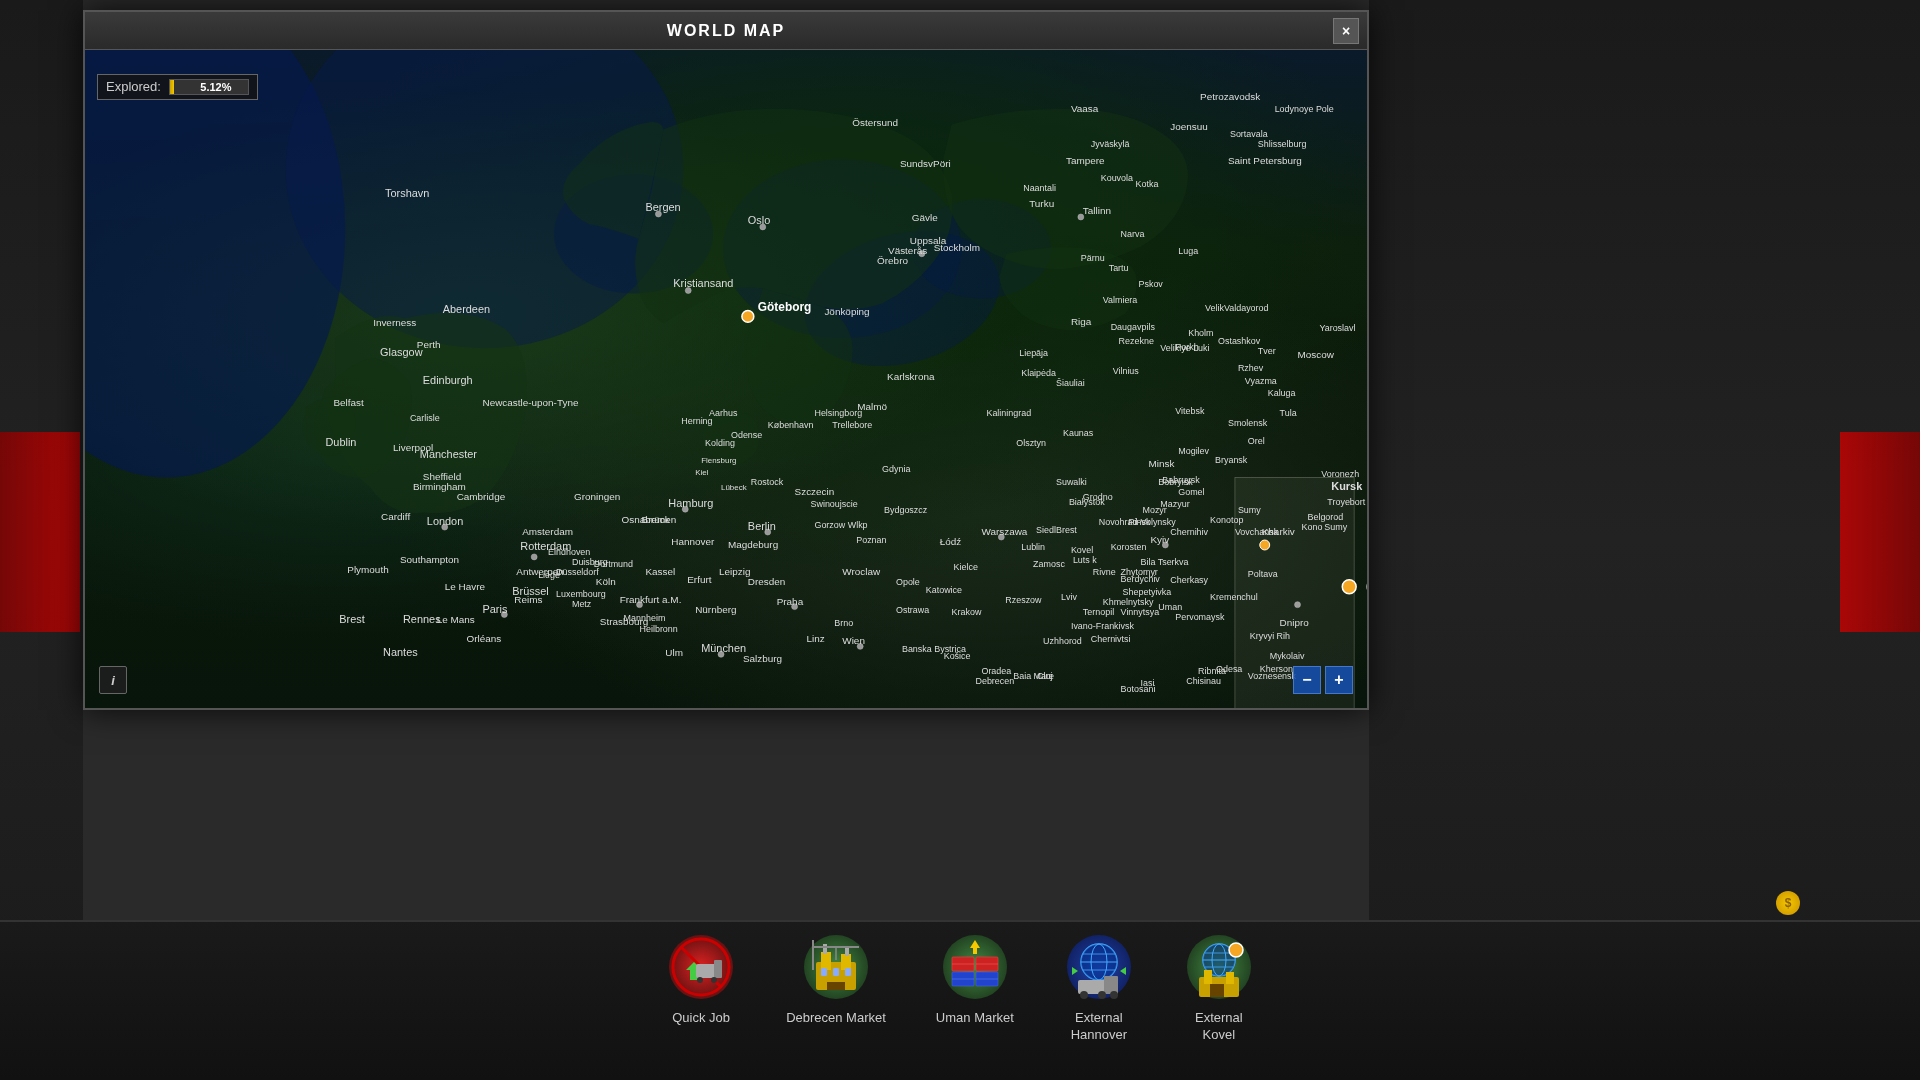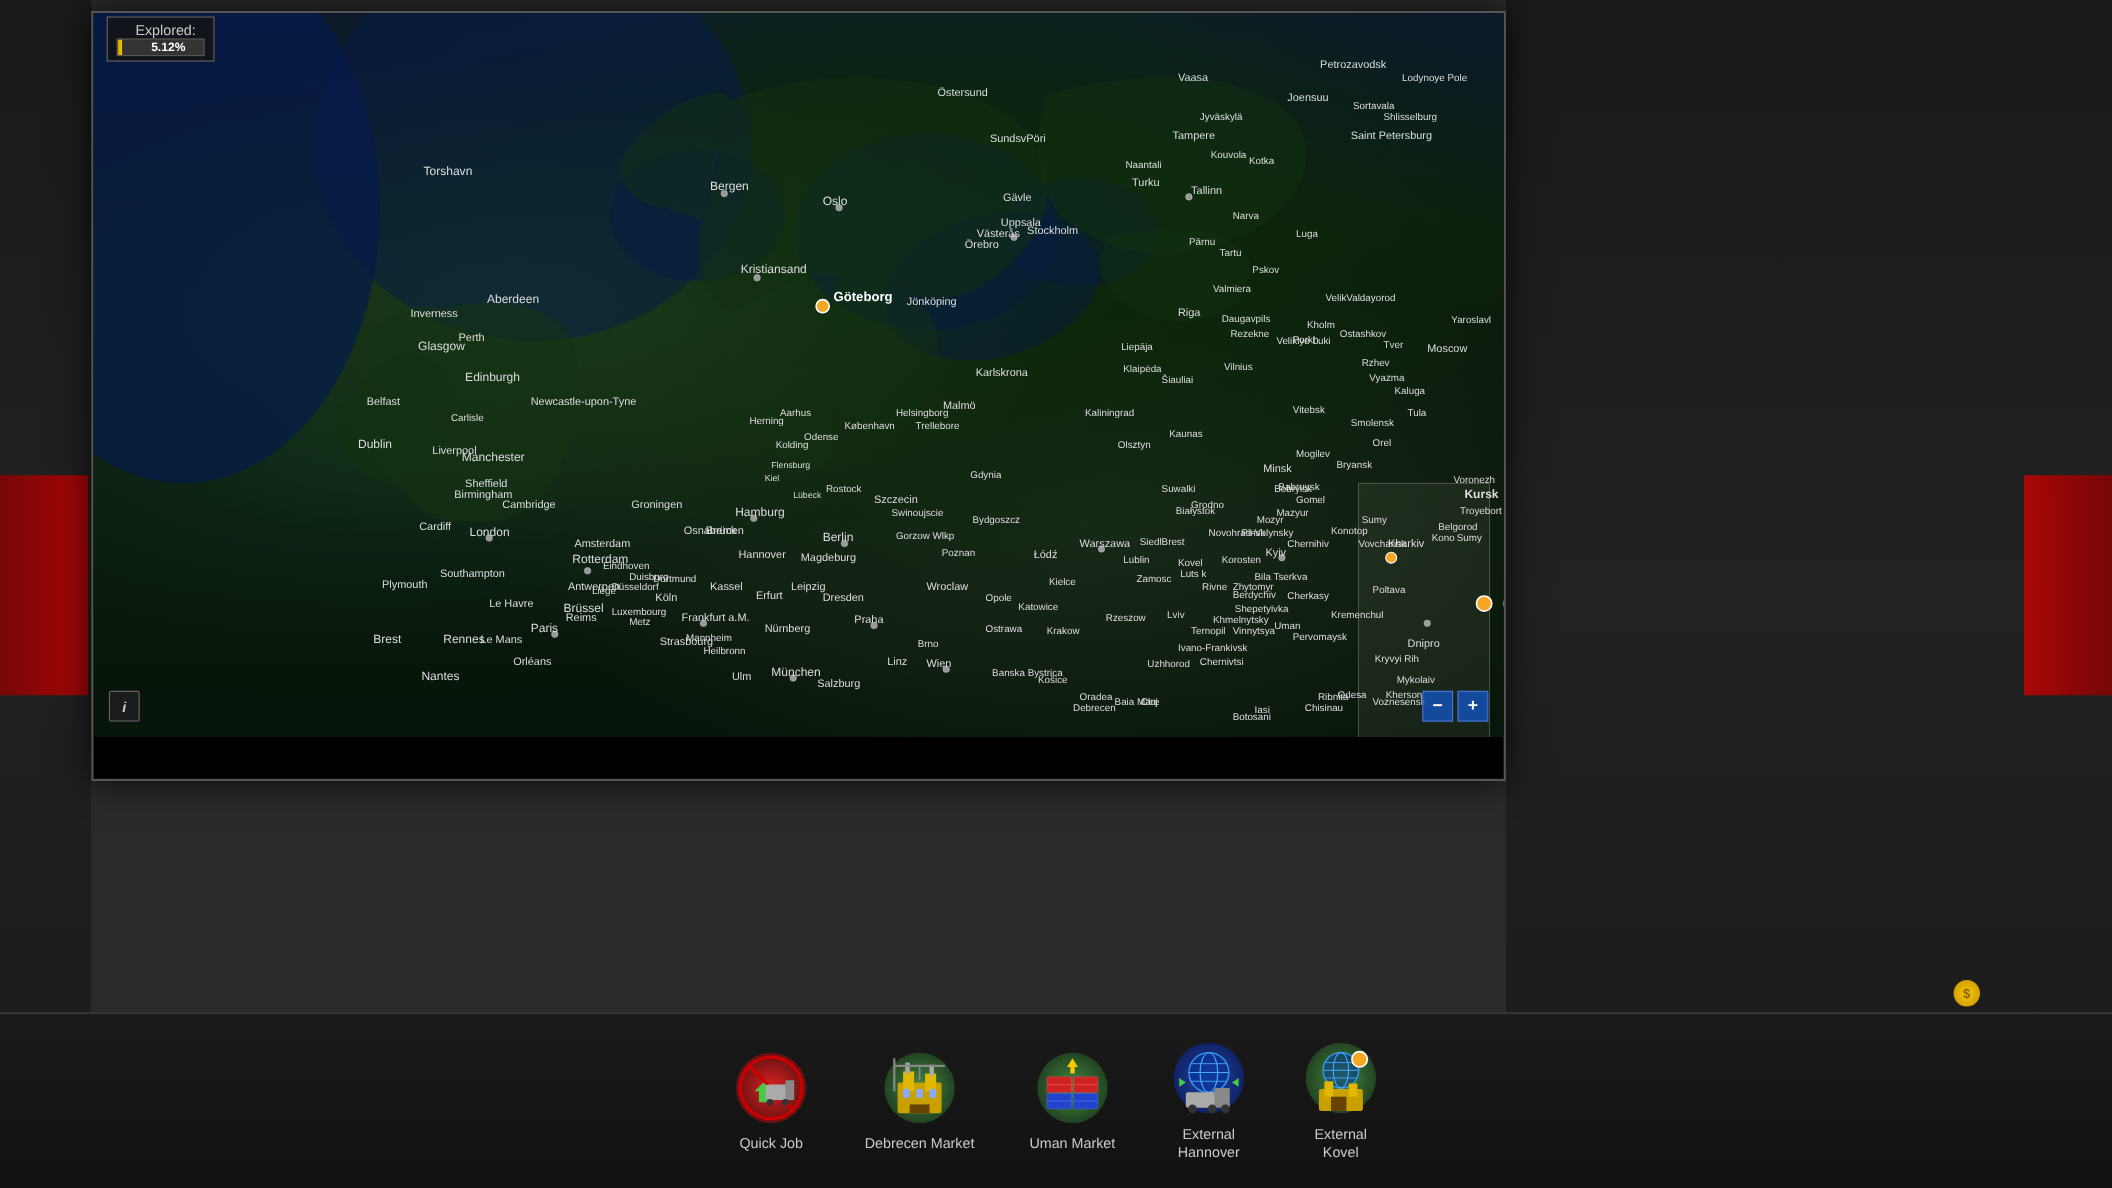--- a/index.html
+++ b/index.html
@@ -105,29 +105,28 @@
         radial-gradient(ellipse at 50% 60%, #152515 0%, transparent 40%),
         radial-gradient(ellipse at 20% 60%, #0d2a1a 0%, transparent 35%),
         radial-gradient(ellipse at 70% 70%, #1a2a1a 0%, transparent 40%),
         linear-gradient(180deg, #0a1a2a 0%, #0d1f0d 30%, #0a180a 60%, #08150a 100%);
       position: relative;
     }
 
     
     .explored-badge {
       position: absolute;
-      top: 3px;
+      top: 24px;
       left: 12px;
       display: flex;
-      align-items: flex-end;
+      align-items: flex-start;
       background: rgba(20, 20, 20, 0.85);
       border: 1px solid #666;
       padding: 4px 8px;
       z-index: 10;
-      flex-direction: column;
     }
 
     .explored-label {
       color: #cccccc;
       font-size: 13px;
       margin-right: 8px;
     }
 
     .explored-bar {
       width: 80px;
@@ -205,21 +204,20 @@
 
     
     .bottom-toolbar {
       position: absolute;
       bottom: 0;
       left: 0;
       width: 100%;
       height: 160px;
       background: linear-gradient(180deg, #1a1a1a, #111111);
       display: flex;
-      align-items: center;
       justify-content: center;
       gap: 20px;
       border-top: 2px solid #333;
     }
 
     .toolbar-item {
       display: flex;
       flex-direction: column;
       align-items: center;
       cursor: pointer;
@@ -298,20 +296,24 @@
 <body>
 
 <div class="game-bg">
   <div class="bg-panel-left"></div>
   <div class="bg-panel-right"></div>
   <div class="red-stripe-left"></div>
   <div class="red-stripe-right"></div>
 </div>
 
 <div class="map-dialog">
+  <div class="map-titlebar">
+    <span class="map-title">WORLD MAP</span>
+    <div class="close-btn">×</div>
+  </div>
   <div class="map-content">
     <div class="map-bg">
 
       <svg class="map-svg-overlay" viewBox="0 0 1286 662">
 
         <ellipse cx="80" cy="180" rx="180" ry="250" fill="rgba(5,25,80,0.65)"></ellipse>
         <ellipse cx="400" cy="120" rx="200" ry="180" fill="rgba(5,25,75,0.5)"></ellipse>
         <ellipse cx="550" cy="185" rx="80" ry="60" fill="rgba(5,25,75,0.4)"></ellipse>
         <ellipse cx="760" cy="200" rx="120" ry="90" fill="rgba(5,25,75,0.35)"></ellipse>
 

